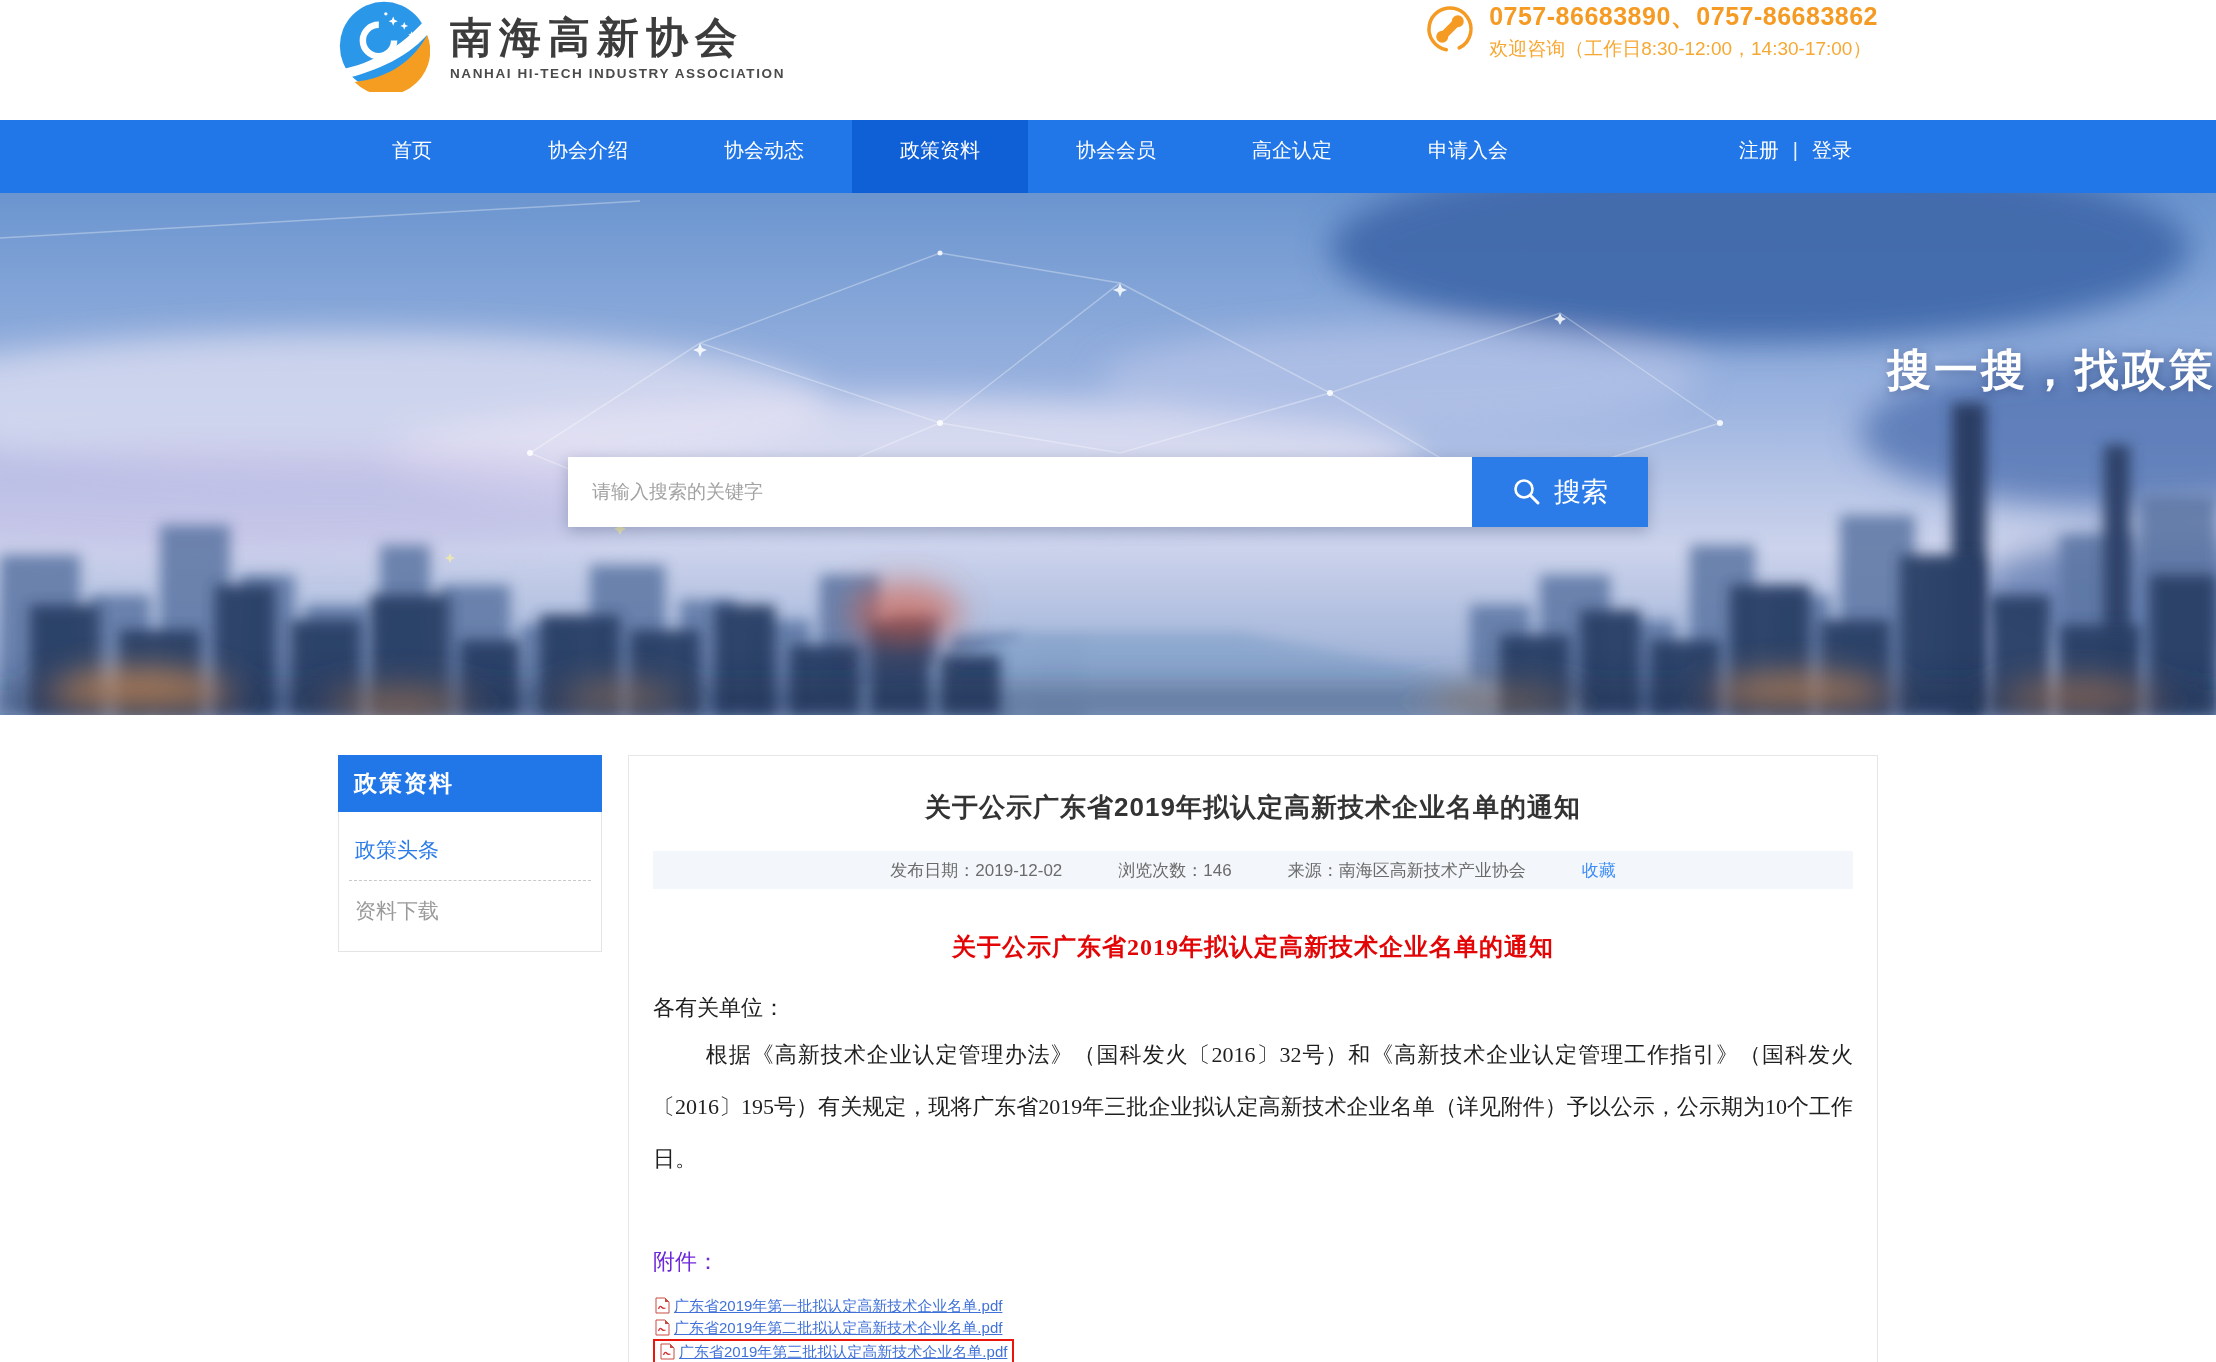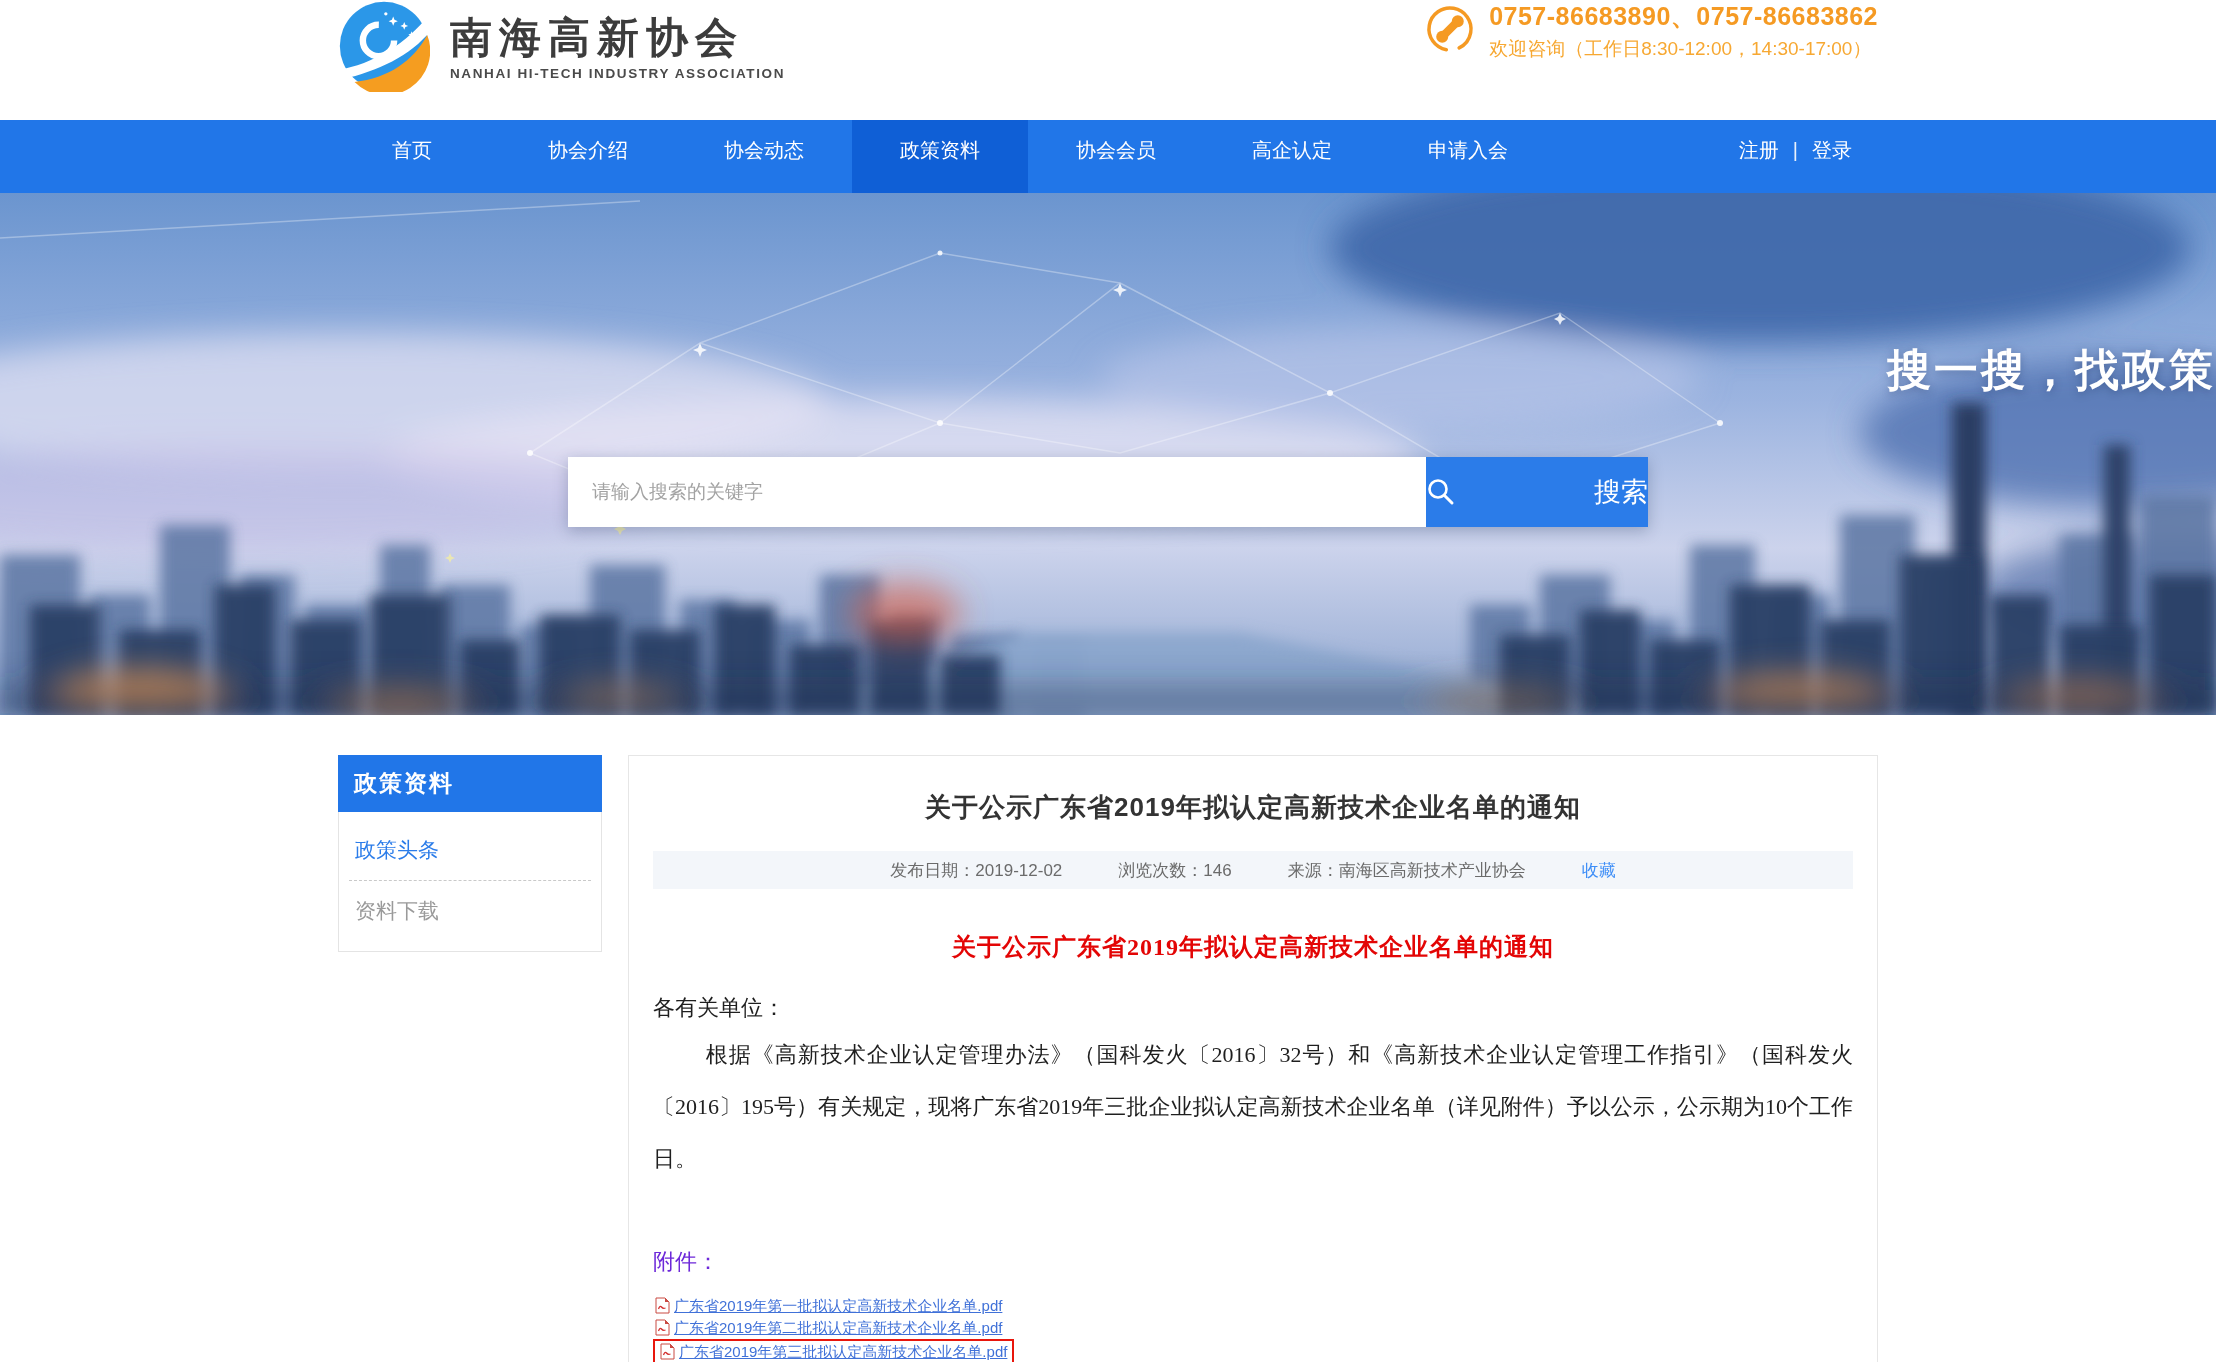--- a/index.html
+++ b/index.html
@@ -26,21 +26,21 @@
   .nav-auth .sep { cursor:default; opacity:.9; }
 
   
   .hero { position:relative; height:522px; overflow:hidden; background:#7ea2d4; }
   .hero-bg { position:absolute; inset:0; width:100%; height:100%; display:block; }
   .hero-title { position:absolute; top:148px; left:0; width:100%; text-align:right;
     color:#fff; font-size:44px; font-weight:bold; letter-spacing:3px; text-shadow:0 2px 8px rgba(20,40,90,.35); }
   .search-row { position:absolute; top:264px; left:50%; transform:translateX(-50%); width:1080px; height:70px; display:flex; box-shadow:0 4px 14px rgba(10,30,70,.25); }
   .search-input { flex:1; border:none; outline:none; font-size:19px; padding:0 24px; color:#333; font-family:inherit; }
   .search-input::placeholder { color:#a3a3a3; }
-  .search-btn { width:222px; background:#2b7ce9; border:none; color:#fff; font-size:27px; display:flex; align-items:center; justify-content:space-between; gap:12px; cursor:pointer; font-family:inherit; }
+  .search-btn { width:176px; background:#2b7ce9; border:none; color:#fff; font-size:27px; display:flex; align-items:center; justify-content:center; gap:12px; cursor:pointer; font-family:inherit; }
 
   
   .content { margin-top:40px; }
   .content-inner { width:1540px; margin:0 auto; display:flex; gap:26px; align-items:flex-start; }
 
   .sidebar { width:264px; }
   .sidebar-head { height:57px; background:#2176e8; color:#fff; font-size:23px; font-weight:bold; line-height:57px; padding-left:16px; letter-spacing:2px; }
   .sidebar-body { border:1px solid #e4e4e4; border-top:none; padding:8px 0 10px; }
   .side-item { font-size:21px; padding:16px; cursor:pointer; }
   .side-item.current { color:#2b7ce9; }

